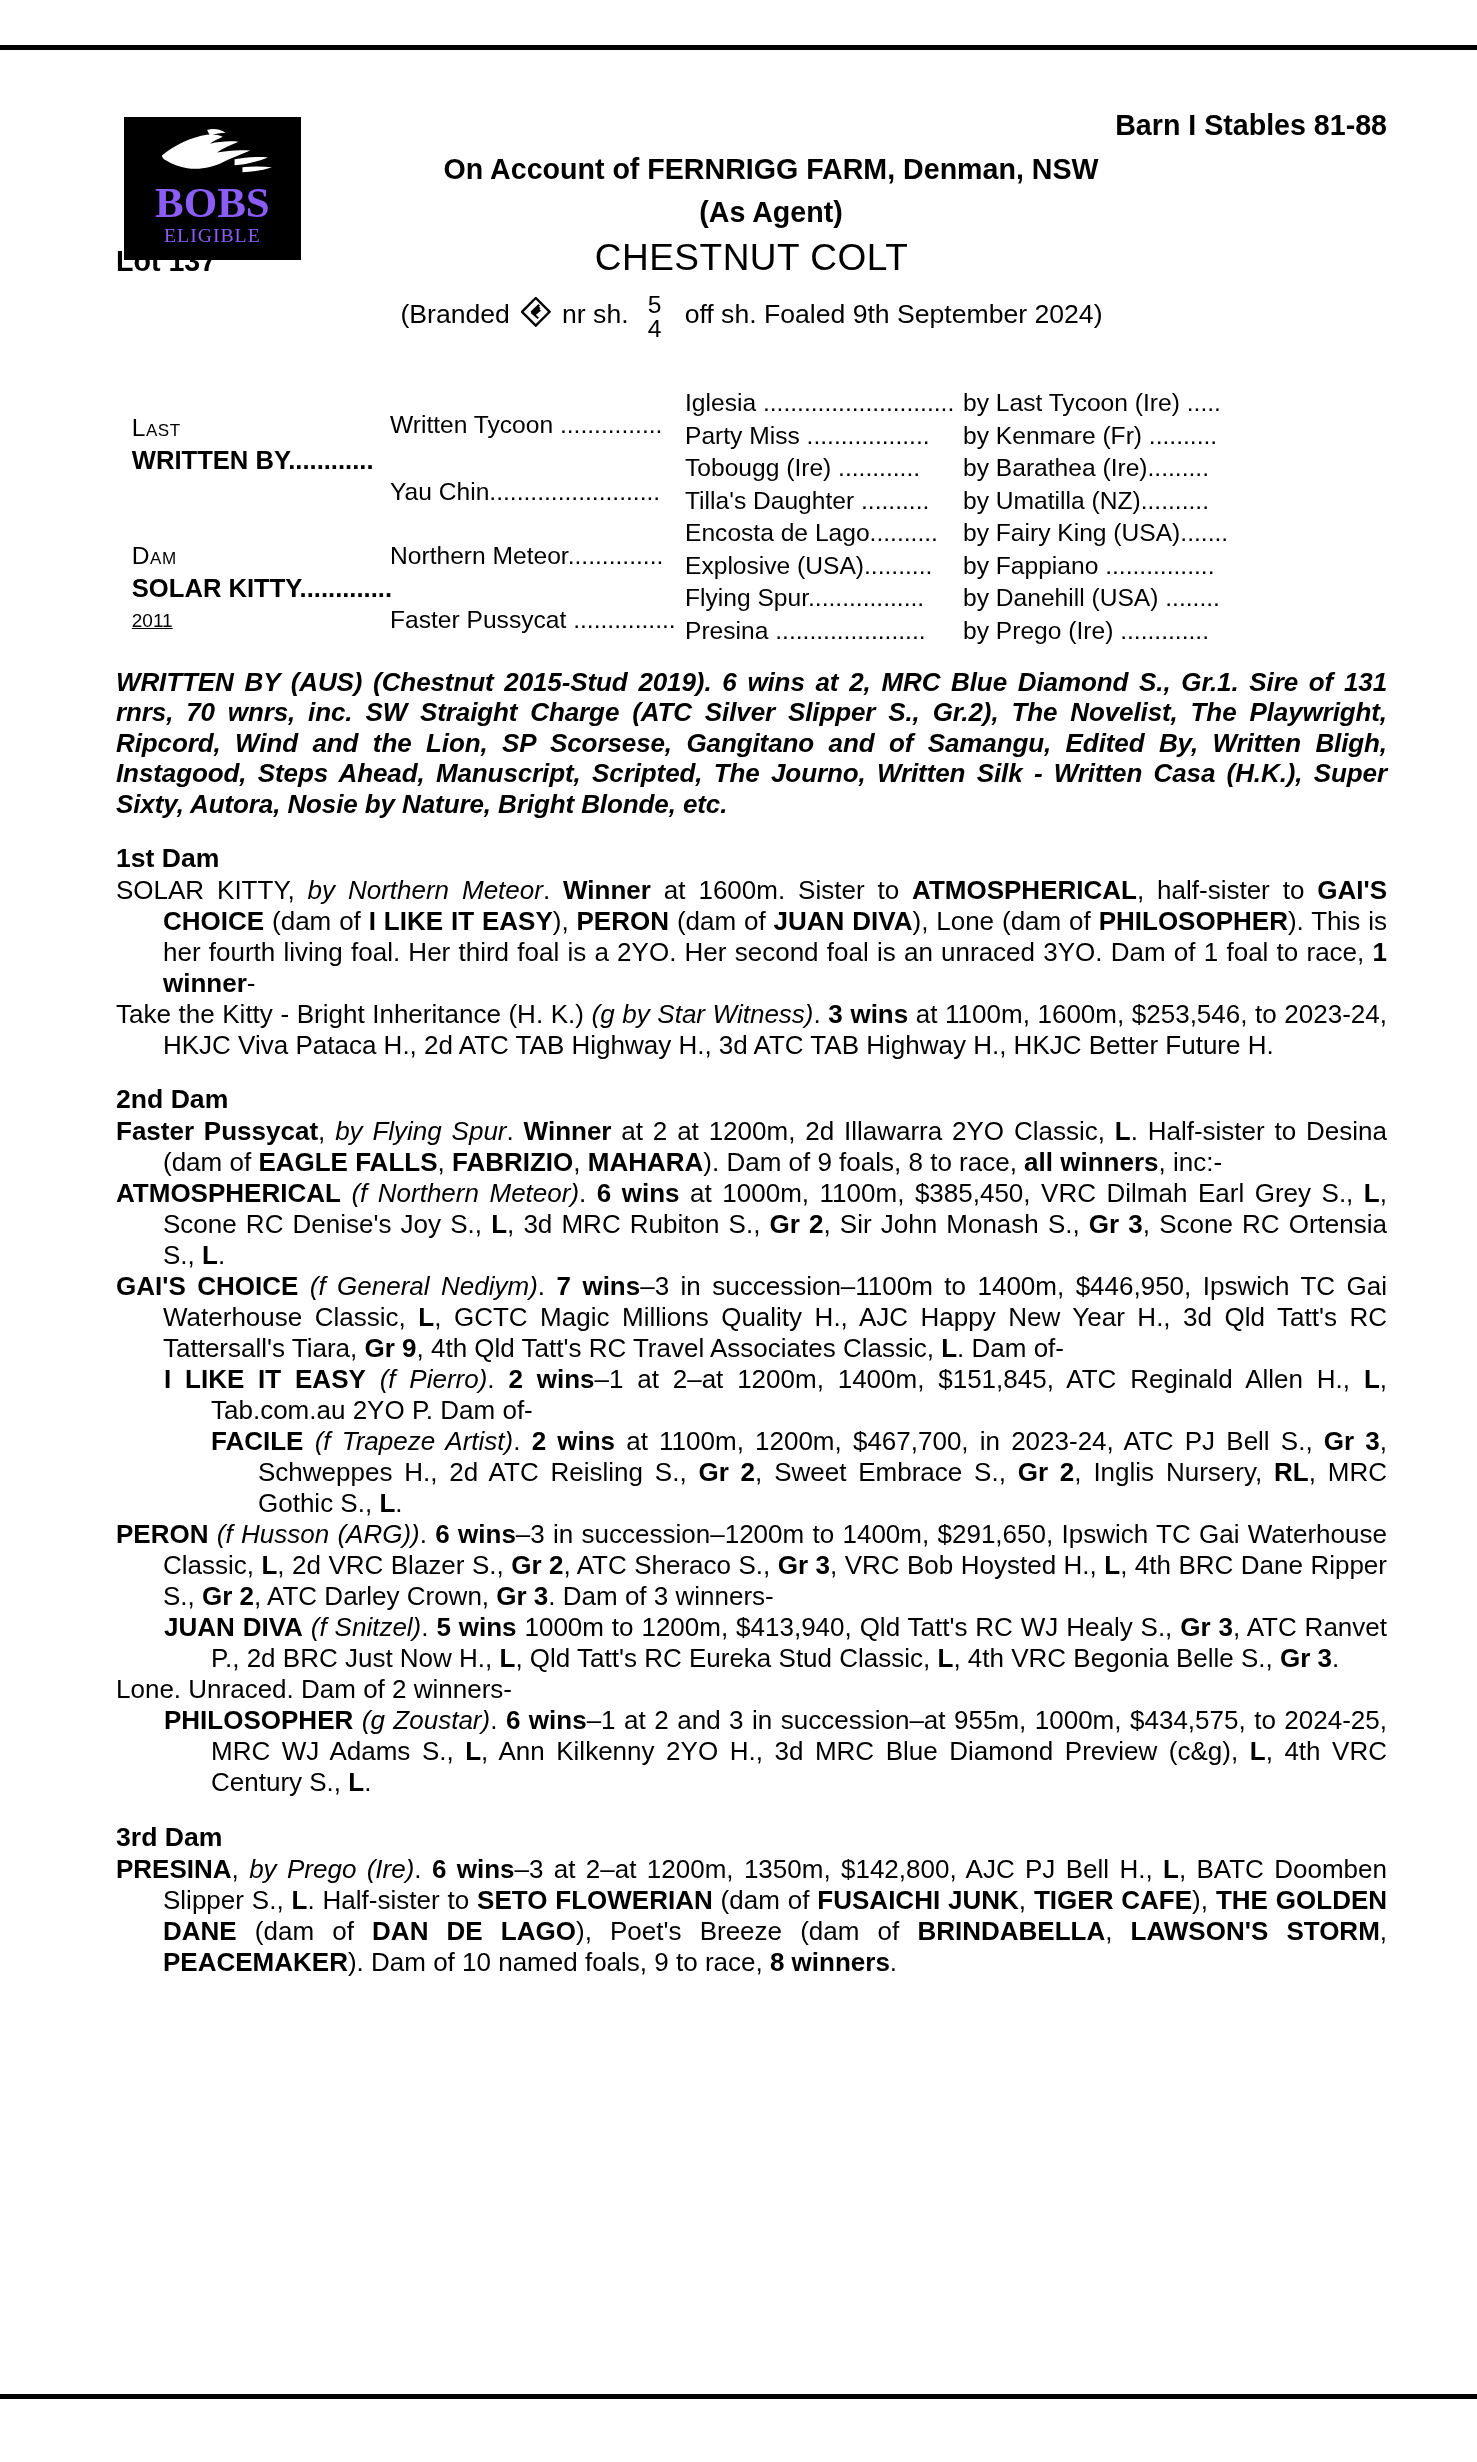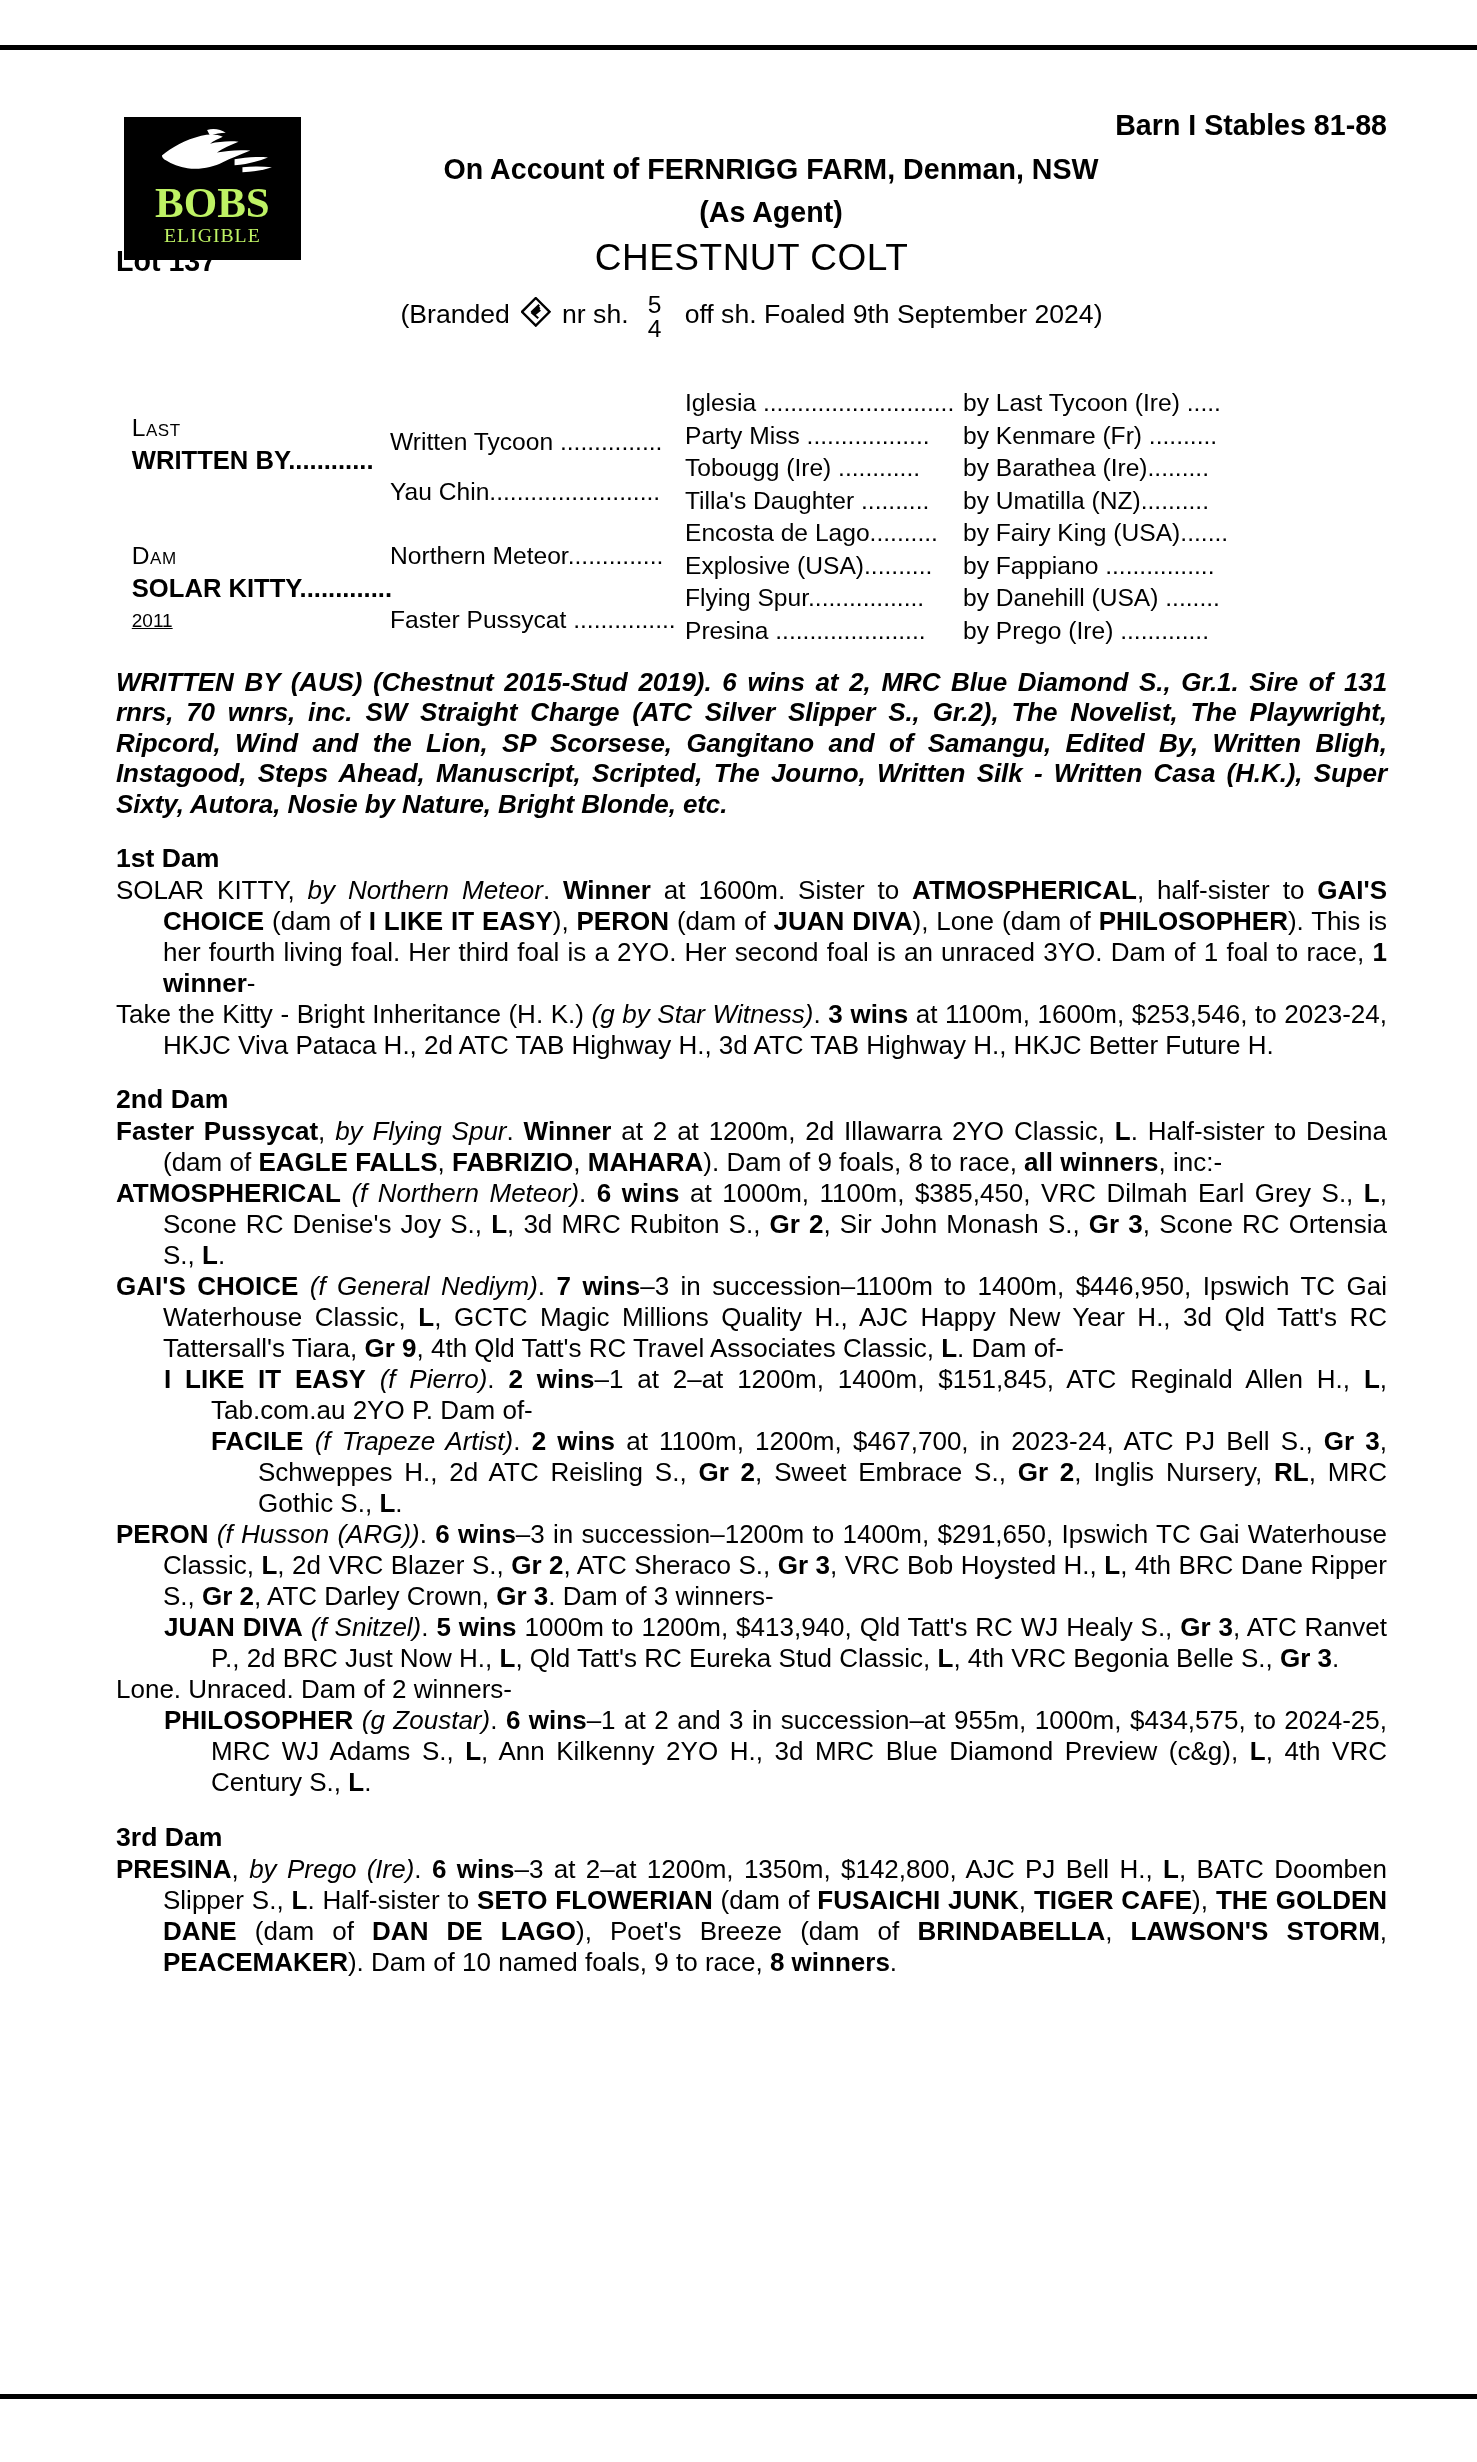--- a/index.html
+++ b/index.html
@@ -43,21 +43,21 @@
     position: relative;
     height: 197px;
   }
   .bobs-logo {
     position: absolute;
     left: 7.9px;
     top: 17.7px;
     width: 177px;
     height: 143px;
     background: #000;
-    color: #bef264;
+    color: #8b5cf6;
     display: flex;
     flex-direction: column;
     align-items: center;
     justify-content: flex-start;
     padding-top: 3.9px;
     box-sizing: border-box;
   }
   .bobs-horse {
     width: 128px;
     height: 55px;
@@ -171,21 +171,21 @@
   .ped-year { font-size: 19px; text-decoration: underline; }
 
   .p-sire-block { position: absolute; top: 21.7px; left: 5.9px; }
   .p-dam-block  { position: absolute; top: 150px; left: 5.9px; }
   .p-sire-block .sire-label,
   .p-dam-block .dam-label { display: block; line-height: 33px; }
   .p-sire-block .ped-name-bold,
   .p-dam-block .ped-name-bold { display: block; line-height: 33px; }
 
   .gp { position: absolute; left: 0; white-space: nowrap; font-size: 24.6px; }
-  .gp1 { top: 39px; text-align: center; }
+  .gp1 { top: 22px; text-align: center; }
   .gp2 { top: 89px; }
   .gp3 { top: 153px; }
   .gp4 { top: 217px; }
 
   .ggrow {
     position: absolute;
     left: 0;
     width: 701px;
     font-size: 24.6px;
     white-space: nowrap;

